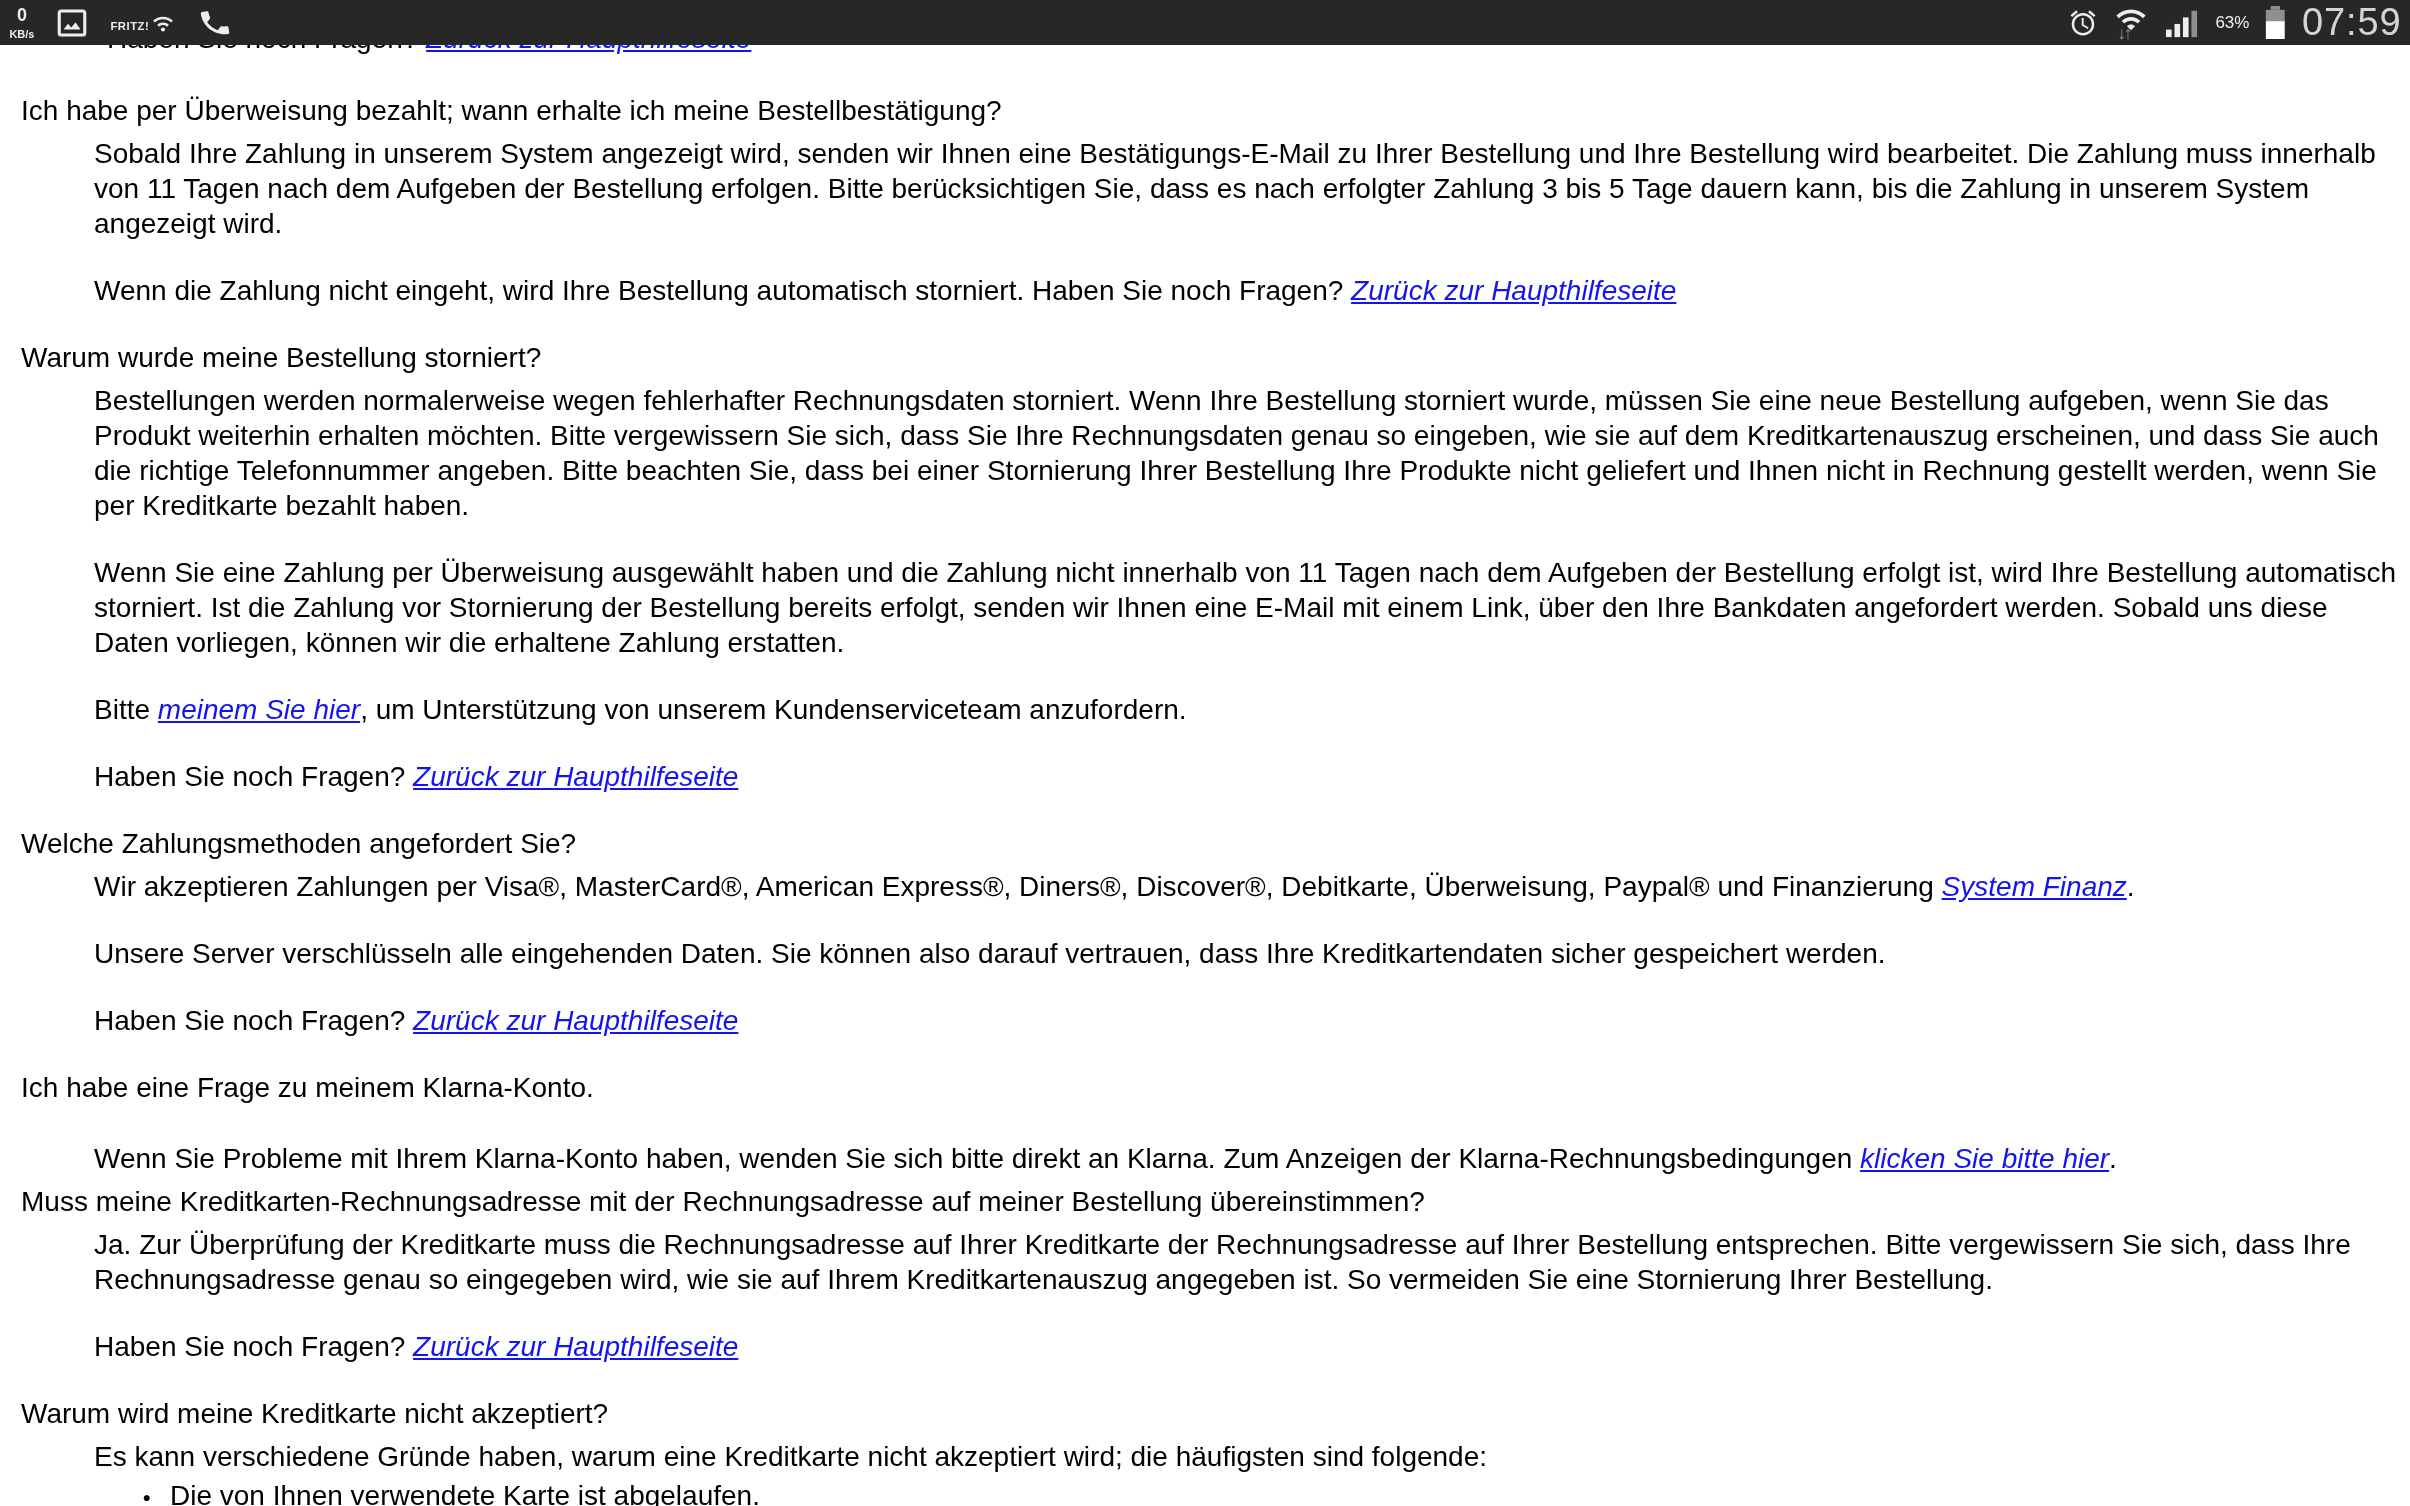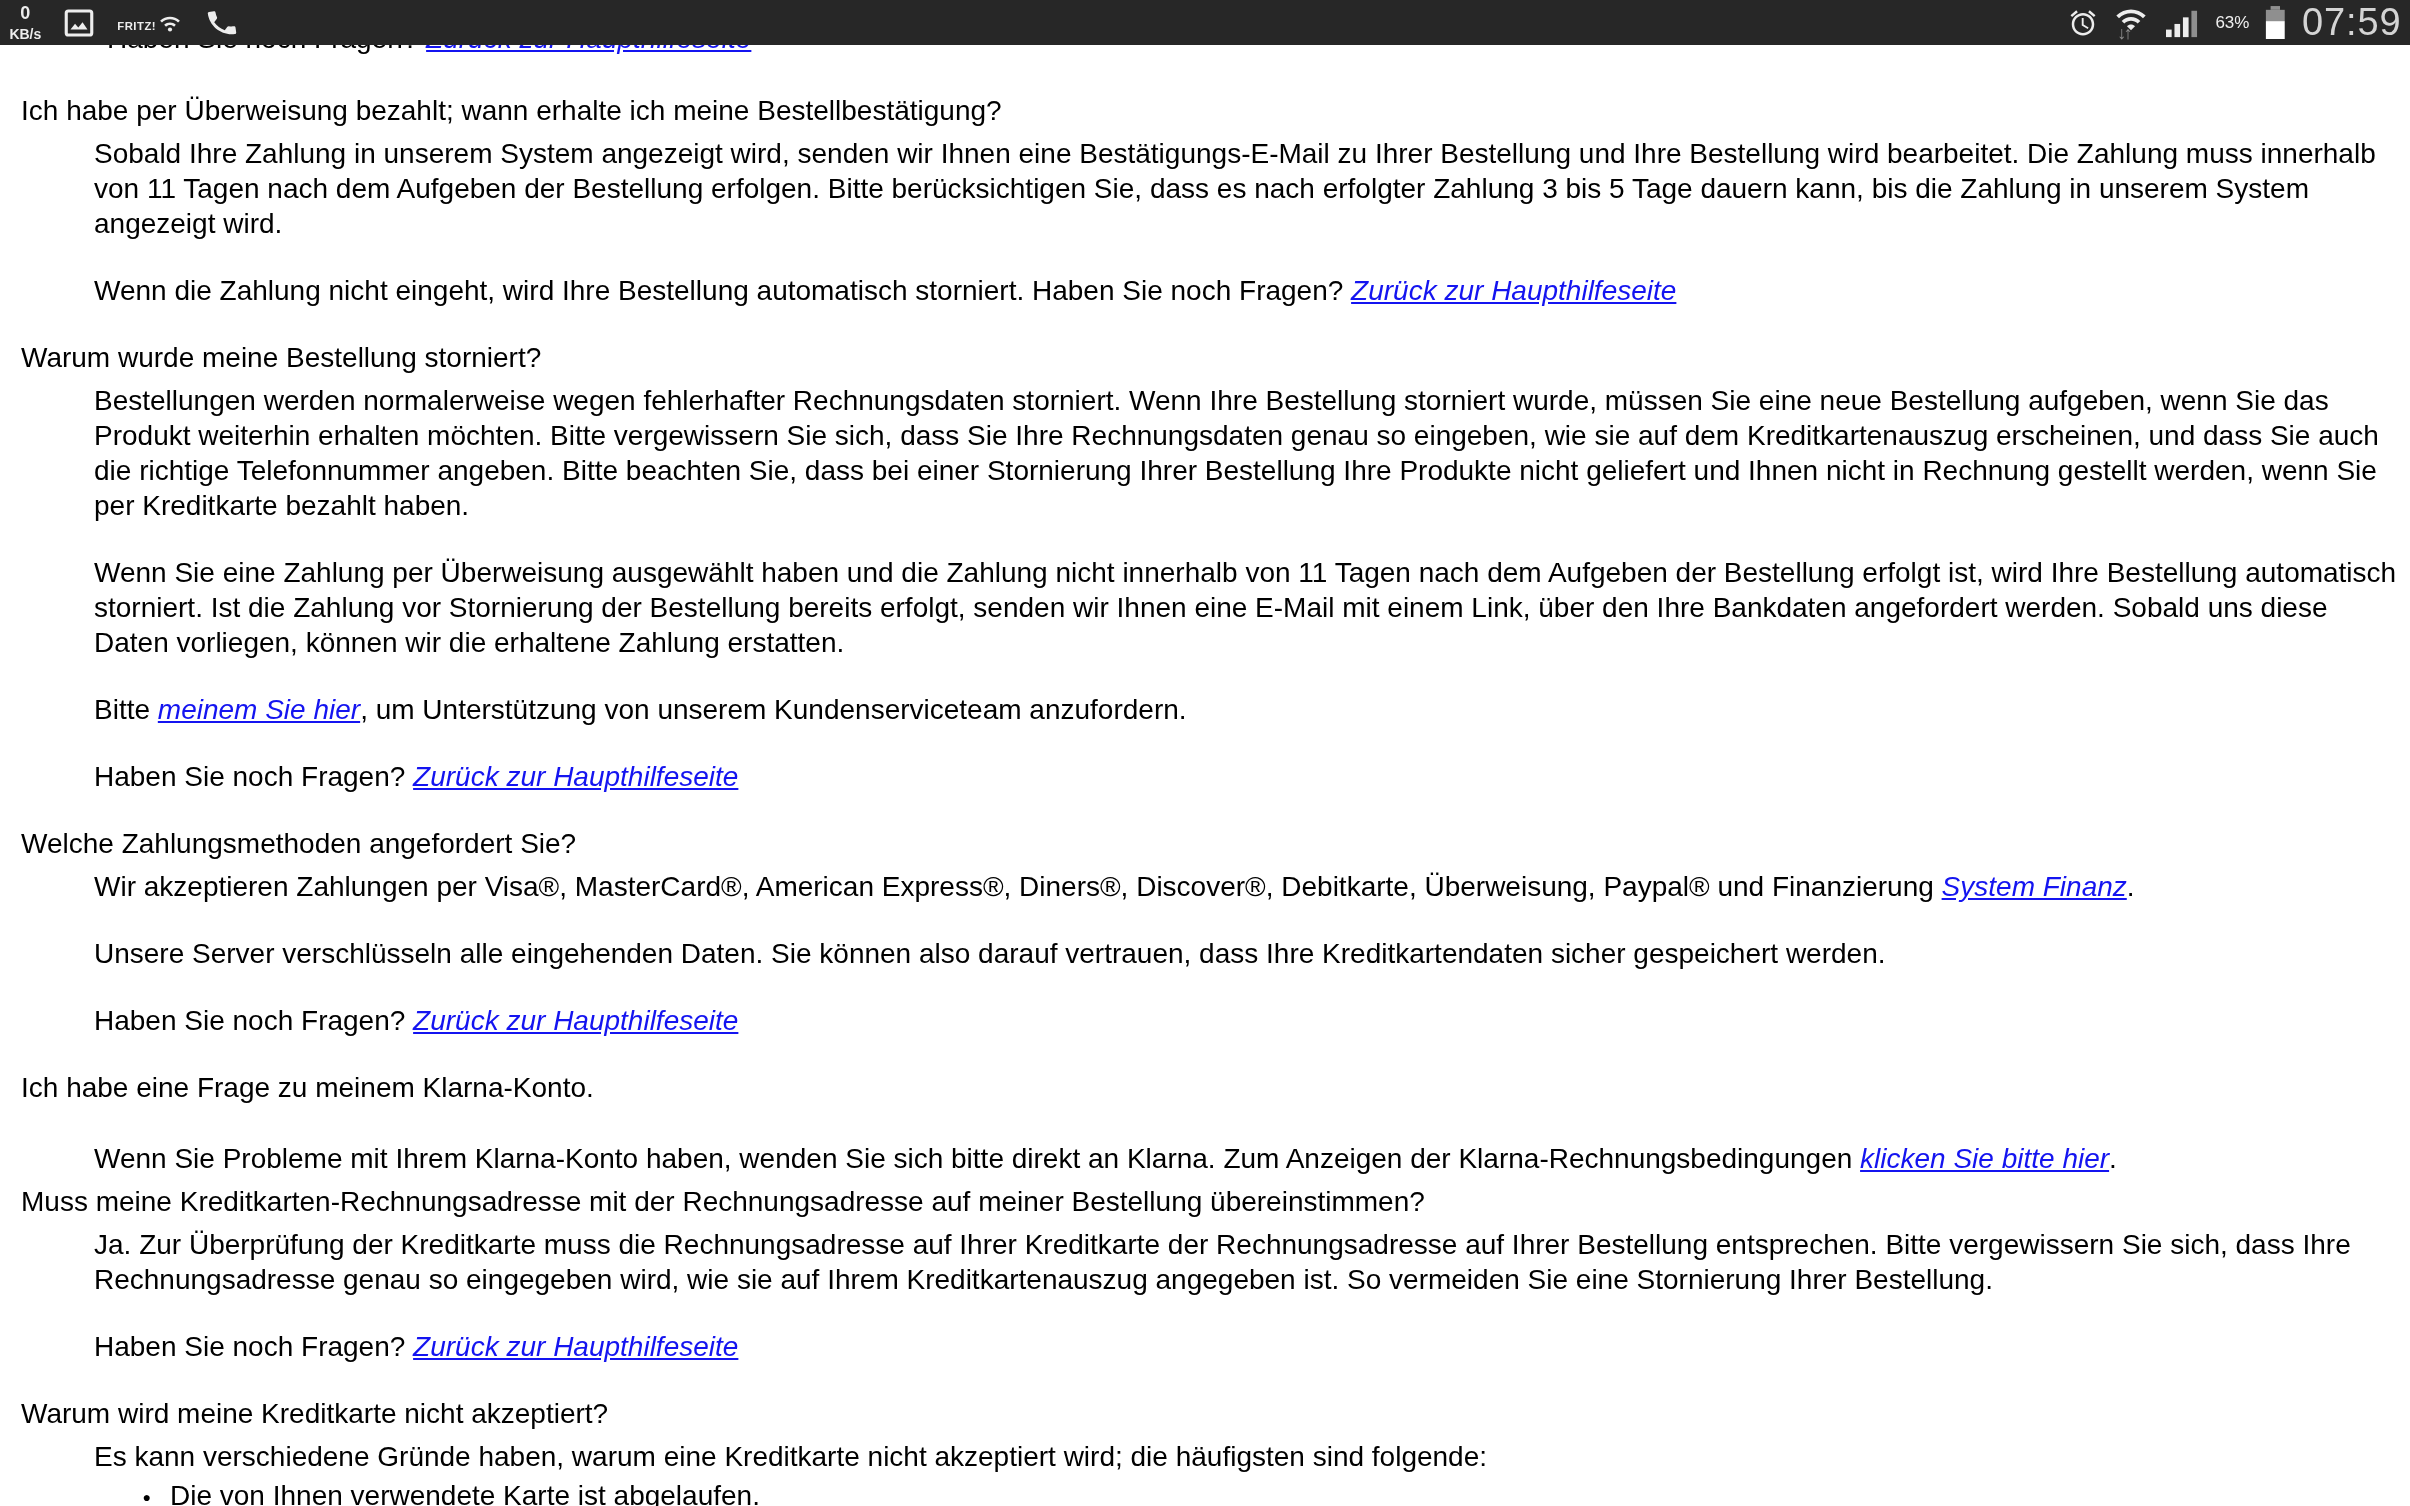--- a/index.html
+++ b/index.html
@@ -17,21 +17,21 @@
     background: #272727;
     display: flex; justify-content: space-between; align-items: center;
     padding: 0 9.4px;
     color: #ededed;
   }
   .sb-left, .sb-right { display: flex; align-items: center; height: 100%; }
   .sb-left  { gap: 21px; }
   .sb-right { gap: 15px; }
   .netspeed { display: flex; flex-direction: column; align-items: center; line-height: 1; font-weight: bold; }
   .netspeed .val  { font-size: 18px; }
-  .netspeed .unit { font-size: 14px; margin-top: 5px; }
+  .netspeed .unit { font-size: 11px; margin-top: 5px; }
   .sb-icon { display: flex; align-items: center; justify-content: center; }
   .fritz { display: flex; flex-direction: row; align-items: flex-end; line-height: 1; }
   .fritz .fritz-label { font-size: 11.3px; font-weight: bold; letter-spacing: 0.5px; }
   .wifi-arrows { position: relative; width: 36px; height: 36px; }
   .wifi-arrows svg { position: absolute; top: 1.9px; left: 1.9px; }
   .wifi-arrows .arrows {
     position: absolute; bottom: -3.8px; left: 3.8px;
     font-size: 18px; font-weight: bold; color: #8f8f8f; letter-spacing: -2.8px;
   }
   .pct { font-size: 17px; color: #f0f0f0; }

